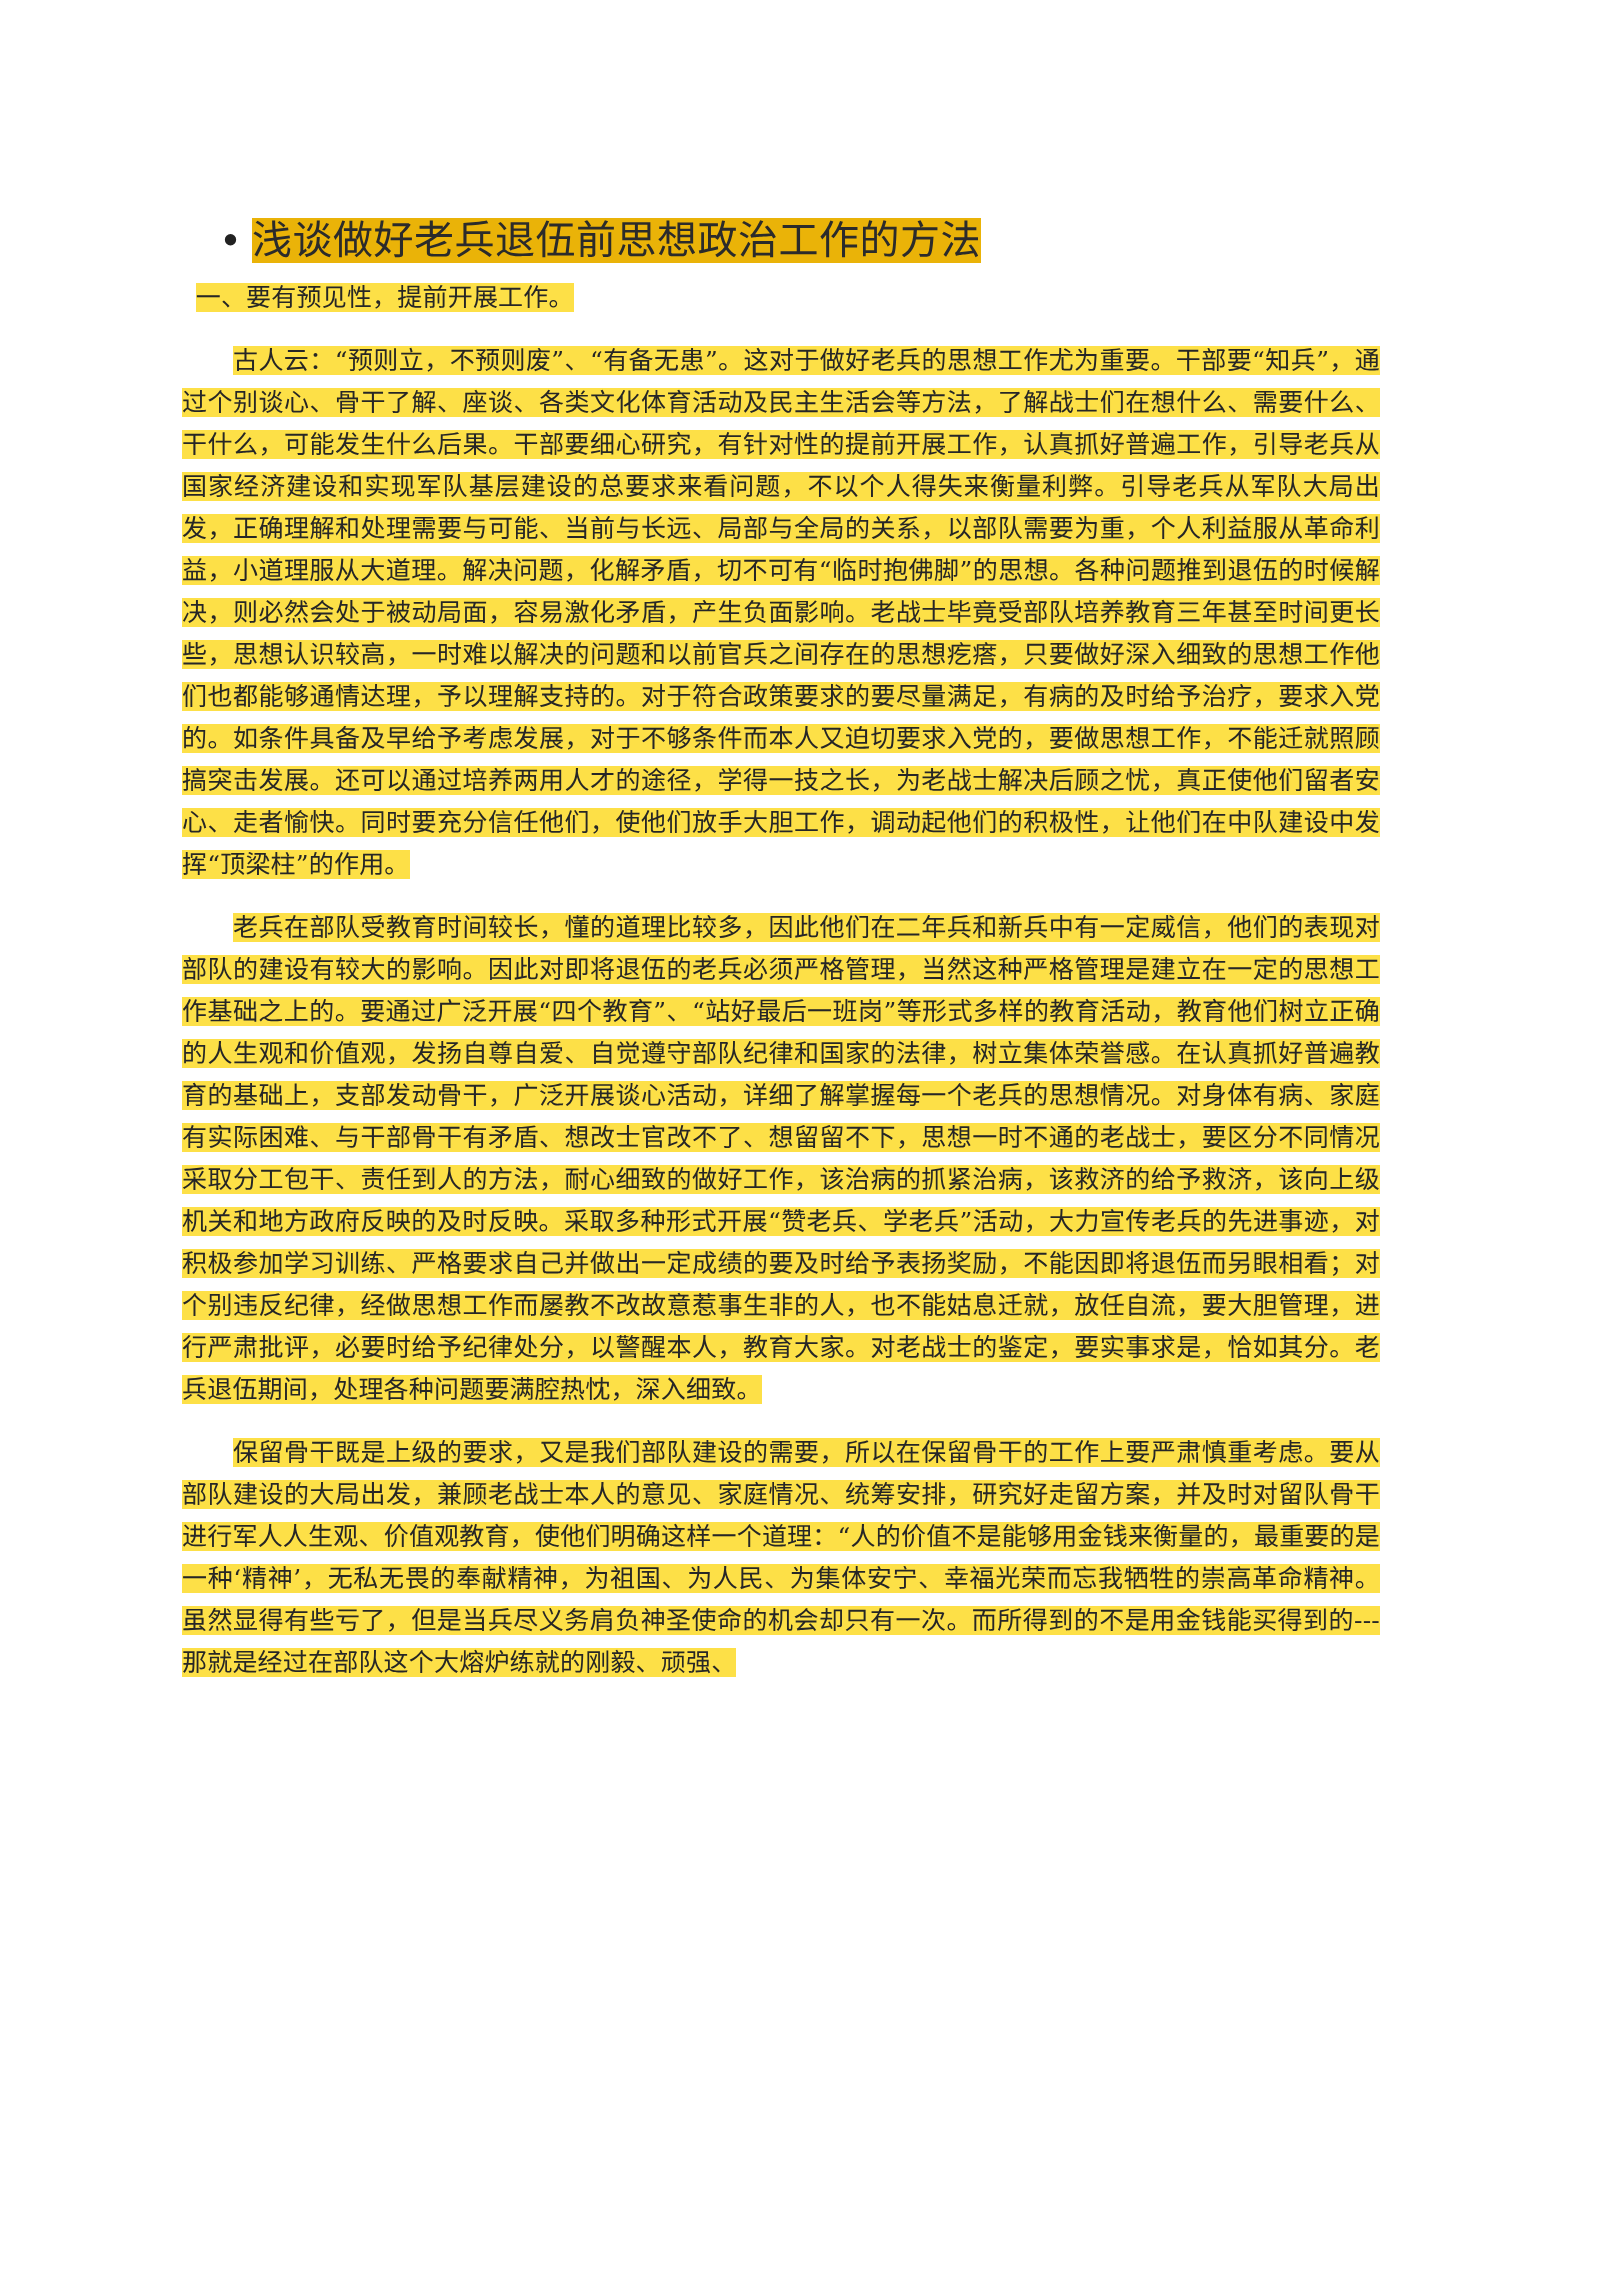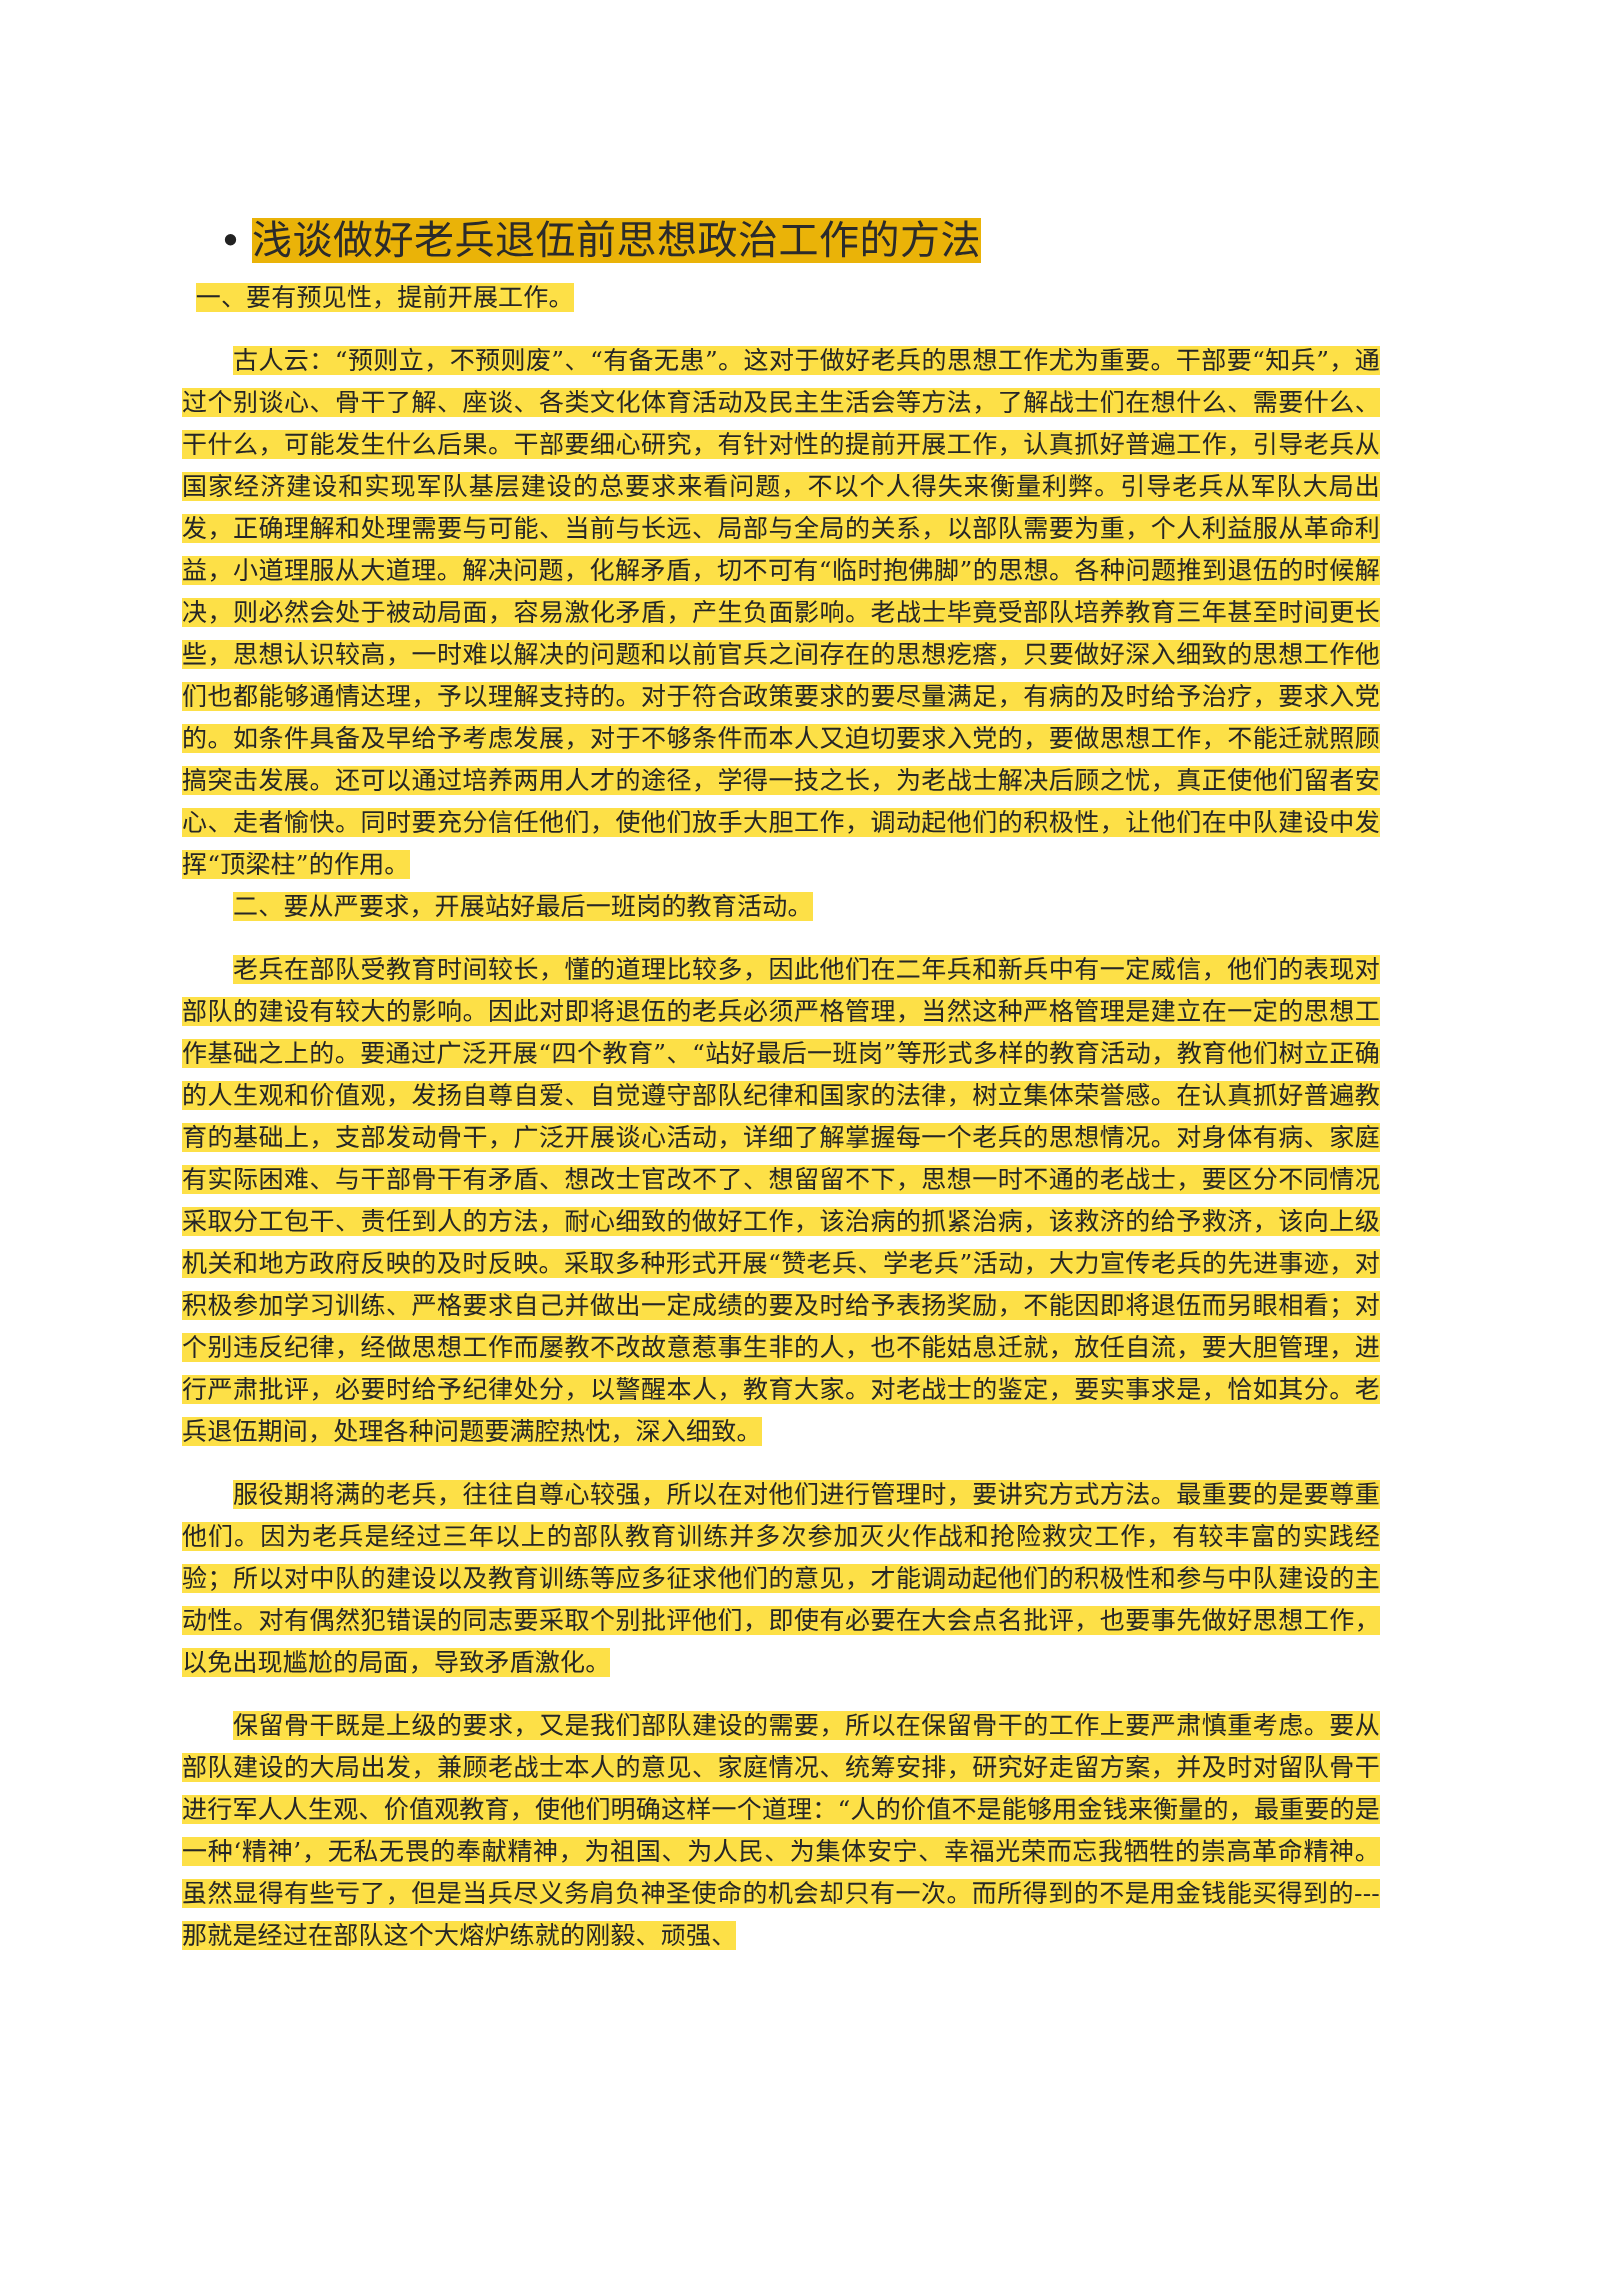--- a/index.html
+++ b/index.html
@@ -93,22 +93,20 @@
   <div class="content">
 
     <div class="title-row">
       <span class="title-bullet">•</span>
       <span class="title-wrap"><span class="doc-title">浅谈做好老兵退伍前思想政治工作的方法</span></span>
     </div>
 
     <p class="para heading-para"><span class="run">一、要有预见性，提前开展工作。</span></p>
     <p class="para body-para"><span class="run">古人云：“预则立，不预则废”、“有备无患”。这对于做好老兵的思想工作尤为重要。干部要“知兵”，通过个别谈心、骨干了解、座谈、各类文化体育活动及民主生活会等方法，了解战士们在想什么、需要什么、干什么，可能发生什么后果。干部要细心研究，有针对性的提前开展工作，认真抓好普遍工作，引导老兵从国家经济建设和实现军队基层建设的总要求来看问题，不以个人得失来衡量利弊。引导老兵从军队大局出发，正确理解和处理需要与可能、当前与长远、局部与全局的关系，以部队需要为重，个人利益服从革命利益，小道理服从大道理。解决问题，化解矛盾，切不可有“临时抱佛脚”的思想。各种问题推到退伍的时候解决，则必然会处于被动局面，容易激化矛盾，产生负面影响。老战士毕竟受部队培养教育三年甚至时间更长些，思想认识较高，一时难以解决的问题和以前官兵之间存在的思想疙瘩，只要做好深入细致的思想工作他们也都能够通情达理，予以理解支持的。对于符合政策要求的要尽量满足，有病的及时给予治疗，要求入党的。如条件具备及早给予考虑发展，对于不够条件而本人又迫切要求入党的，要做思想工作，不能迁就照顾搞突击发展。还可以通过培养两用人才的途径，学得一技之长，为老战士解决后顾之忧，真正使他们留者安心、走者愉快。同时要充分信任他们，使他们放手大胆工作，调动起他们的积极性，让他们在中队建设中发挥“顶梁柱”的作用。</span></p>
 
-    <p class="para heading-para h-indent"><span class="run">二、要从严要求，开展站好最后一班岗的教育活动。</span></p>
     <p class="para body-para"><span class="run">老兵在部队受教育时间较长，懂的道理比较多，因此他们在二年兵和新兵中有一定威信，他们的表现对部队的建设有较大的影响。因此对即将退伍的老兵必须严格管理，当然这种严格管理是建立在一定的思想工作基础之上的。要通过广泛开展“四个教育”、“站好最后一班岗”等形式多样的教育活动，教育他们树立正确的人生观和价值观，发扬自尊自爱、自觉遵守部队纪律和国家的法律，树立集体荣誉感。在认真抓好普遍教育的基础上，支部发动骨干，广泛开展谈心活动，详细了解掌握每一个老兵的思想情况。对身体有病、家庭有实际困难、与干部骨干有矛盾、想改士官改不了、想留留不下，思想一时不通的老战士，要区分不同情况采取分工包干、责任到人的方法，耐心细致的做好工作，该治病的抓紧治病，该救济的给予救济，该向上级机关和地方政府反映的及时反映。采取多种形式开展“赞老兵、学老兵”活动，大力宣传老兵的先进事迹，对积极参加学习训练、严格要求自己并做出一定成绩的要及时给予表扬奖励，不能因即将退伍而另眼相看；对个别违反纪律，经做思想工作而屡教不改故意惹事生非的人，也不能姑息迁就，放任自流，要大胆管理，进行严肃批评，必要时给予纪律处分，以警醒本人，教育大家。对老战士的鉴定，要实事求是，恰如其分。老兵退伍期间，处理各种问题要满腔热忱，深入细致。</span></p>
 
-    <p class="para body-para"><span class="run">服役期将满的老兵，往往自尊心较强，所以在对他们进行管理时，要讲究方式方法。最重要的是要尊重他们。因为老兵是经过三年以上的部队教育训练并多次参加灭火作战和抢险救灾工作，有较丰富的实践经验；所以对中队的建设以及教育训练等应多征求他们的意见，才能调动起他们的积极性和参与中队建设的主动性。对有偶然犯错误的同志要采取个别批评他们，即使有必要在大会点名批评，也要事先做好思想工作，以免出现尴尬的局面，导致矛盾激化。</span></p>
 
     <p class="para body-para"><span class="run">保留骨干既是上级的要求，又是我们部队建设的需要，所以在保留骨干的工作上要严肃慎重考虑。要从部队建设的大局出发，兼顾老战士本人的意见、家庭情况、统筹安排，研究好走留方案，并及时对留队骨干进行军人人生观、价值观教育，使他们明确这样一个道理：“人的价值不是能够用金钱来衡量的，最重要的是一种‘精神’，无私无畏的奉献精神，为祖国、为人民、为集体安宁、幸福光荣而忘我牺牲的崇高革命精神。虽然显得有些亏了，但是当兵尽义务肩负神圣使命的机会却只有一次。而所得到的不是用金钱能买得到的---那就是经过在部队这个大熔炉练就的刚毅、顽强、</span></p>
 
   </div>
 </div>
 
 
 </body></html>

